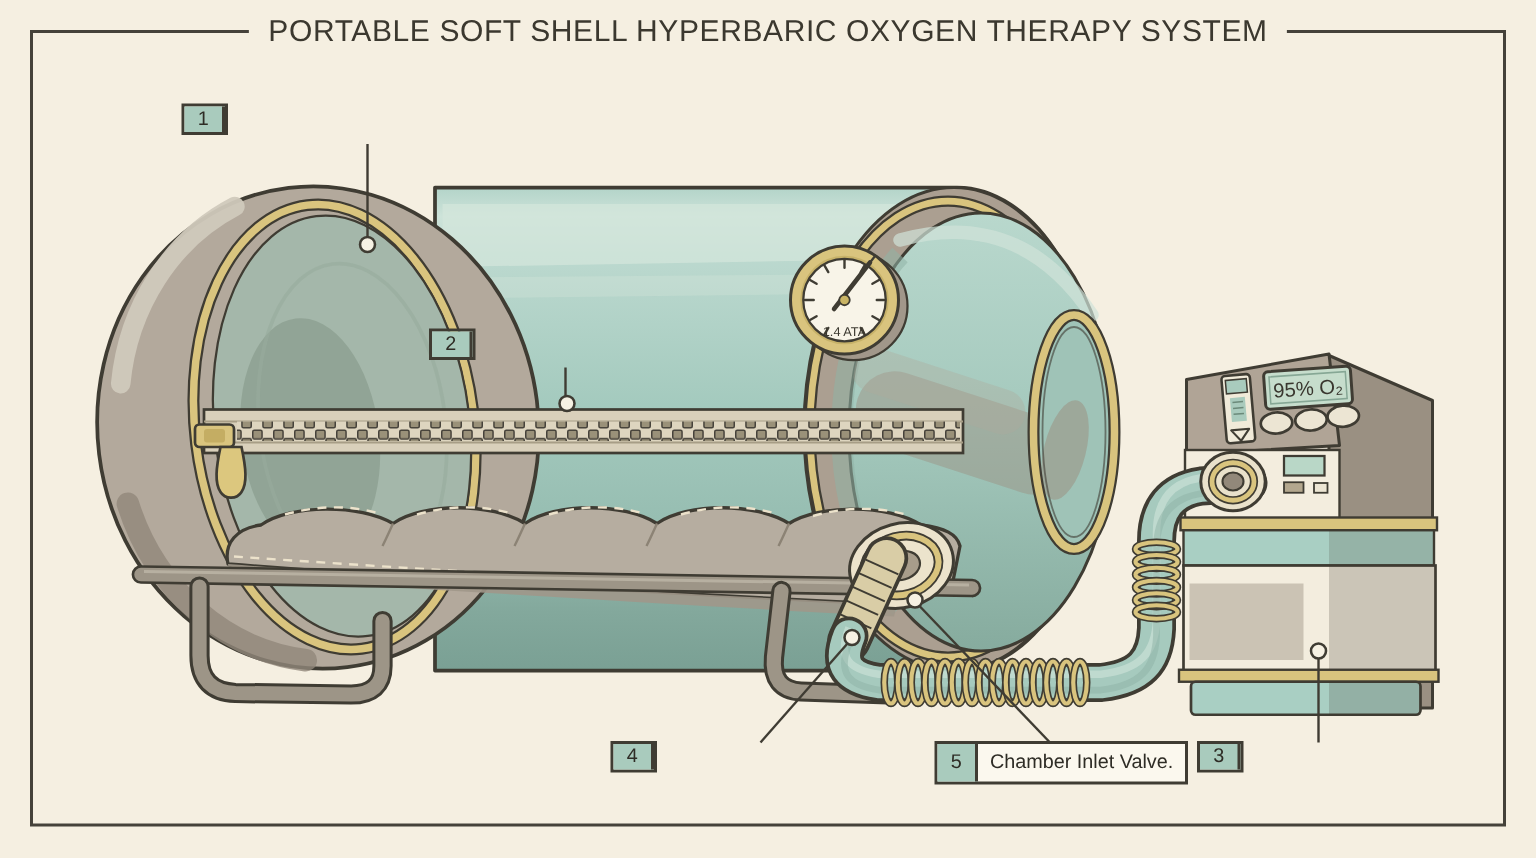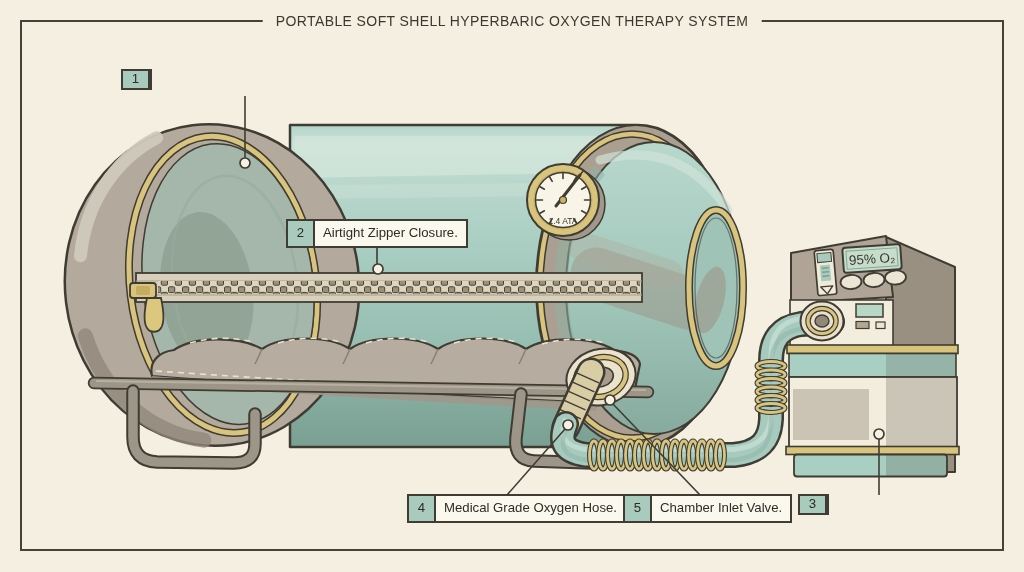--- a/index.html
+++ b/index.html
@@ -1,20 +1,20 @@
 <!DOCTYPE html>
 <html><head>
 <meta charset="utf-8">
 <style>
   html,body{margin:0;padding:0;}
   body{font-family:"Liberation Sans","DejaVu Sans",sans-serif;}
   .stage{position:relative;width:1024px;height:572px;background:#f5efe1;overflow:hidden;}
   .frame{position:absolute;left:20px;top:20px;right:20px;bottom:21px;border:2px solid #45423a;}
   .title{position:absolute;top:11px;left:50%;transform:translateX(-50%);background:#f5efe1;
-         padding:0 13px;font-size:14px;font-weight:500;letter-spacing:.4px;color:#3b382f;
+         padding:0 13px;font-size:20px;font-weight:500;letter-spacing:.4px;color:#3b382f;
          white-space:nowrap;line-height:20px;}
   svg.canvas{position:absolute;left:0;top:0;}
   .callout{position:absolute;display:flex;align-items:stretch;border:2px solid #3f3c33;
            background:#fbf8ee;color:#2e2c25;font-size:13.2px;line-height:1.25;}
   .callout .num{width:25px;background:#a9cbbd;border-right:2px solid #3f3c33;display:flex;
                 align-items:center;justify-content:center;font-weight:500;}
   .callout .txt{padding:4px 8px;white-space:nowrap;display:flex;align-items:center;}
   .callout.wrap .txt{white-space:normal;width:122px;}
 </style>
 </head>
@@ -278,25 +278,23 @@
     </g>
   </svg>
 
   <div class="title">PORTABLE SOFT SHELL HYPERBARIC OXYGEN THERAPY SYSTEM</div>
 
   <div class="callout" style="left:121px;top:69px;">
     <div class="num">1</div>
   </div>
   <div class="callout" style="left:286px;top:219px;">
     <div class="num">2</div>
-    <div class="txt">Airtight Zipper Closure.</div>
   </div>
   <div class="callout" style="left:407px;top:494px;">
     <div class="num">4</div>
-    <div class="txt">Medical Grade Oxygen Hose.</div>
   </div>
   <div class="callout" style="left:623px;top:494px;">
     <div class="num">5</div>
     <div class="txt">Chamber Inlet Valve.</div>
   </div>
   <div class="callout wrap" style="left:798px;top:494px;">
     <div class="num">3</div>
   </div>
 </div>
 

